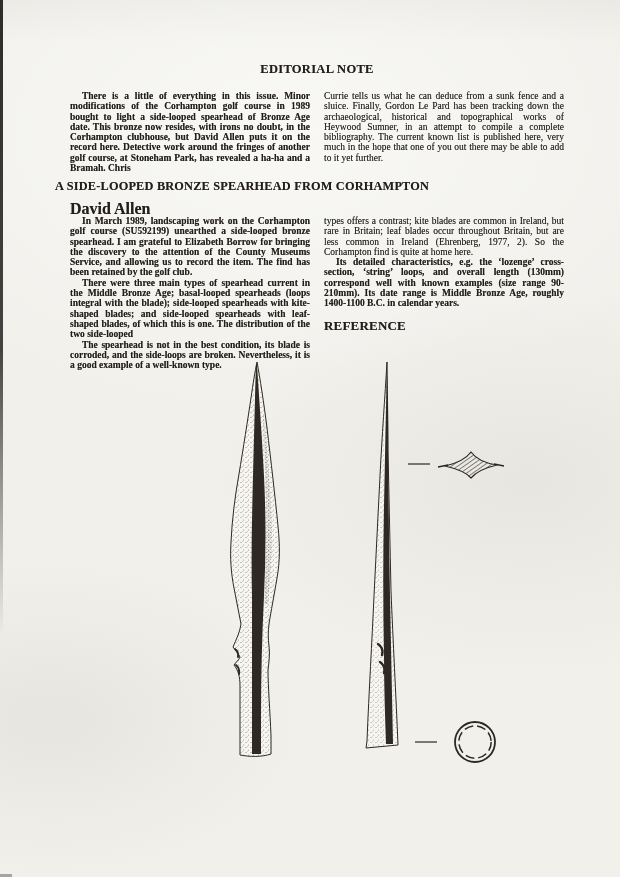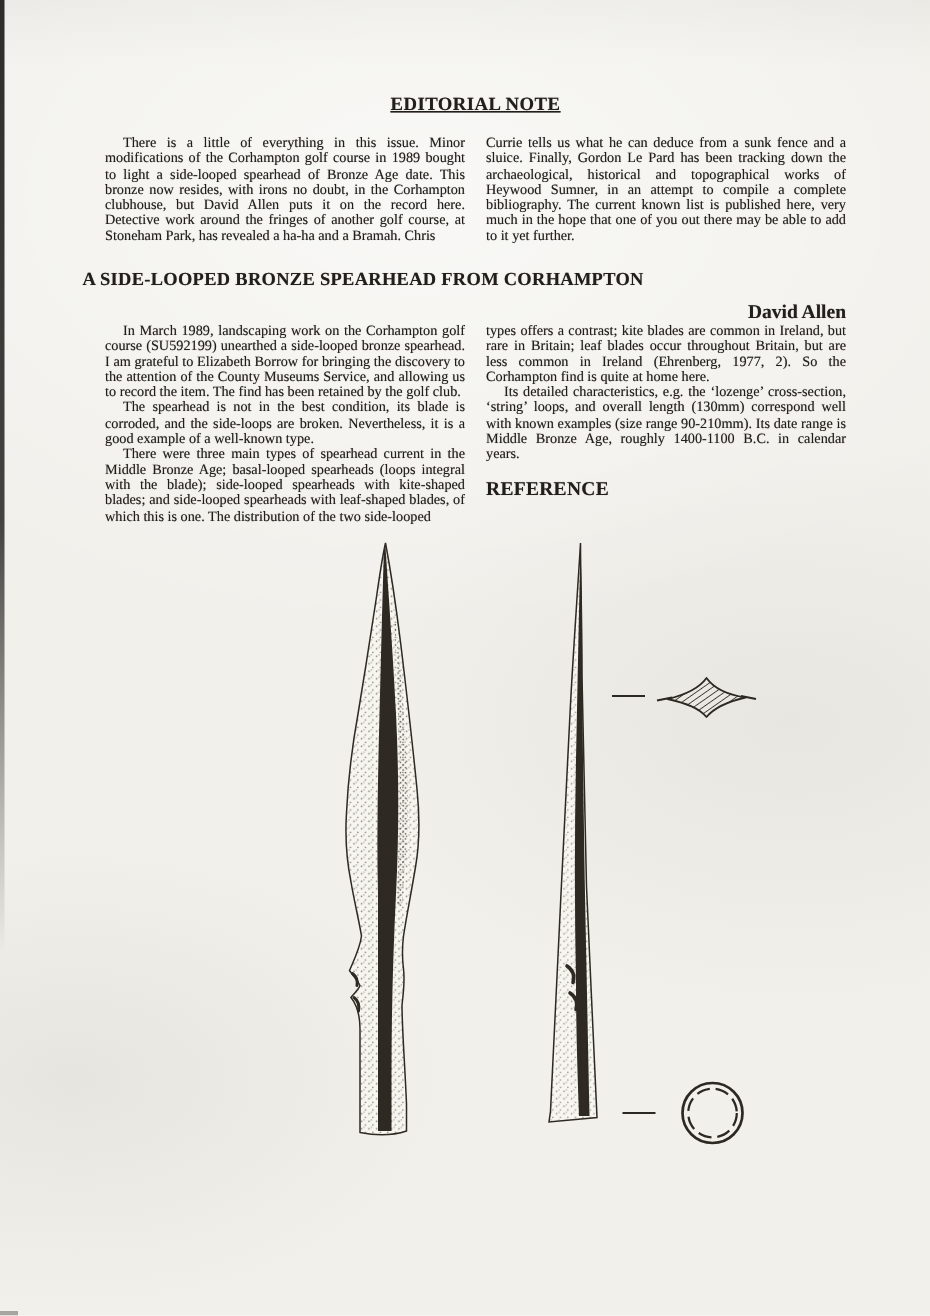--- a/index.html
+++ b/index.html
@@ -21,37 +21,37 @@
   .scan-edge {
     position:absolute; left:0; top:0; width:3px; height:635px;
     background:linear-gradient(to bottom, #2d2c2a 0%, #454341 55%, rgba(90,88,85,0) 100%);
   }
   .corner-mark { position:absolute; left:0; bottom:0; width:12px; height:3px; background:#6a6762; opacity:.55; }
 
   .txt { text-shadow:0 0 0.5px rgba(45,40,35,0.55); }
 
   .ed-heading {
     position:absolute; top:62px; left:70px; width:494px; margin:0;
-    text-align:center; font-size:12.5px; font-weight:bold; letter-spacing:0.3px;text-decoration:underline;
+    text-align:center; font-size:12.5px; font-weight:bold; letter-spacing:0.3px;
   }
   .cols { display:flex; gap:14px; }
   .col { width:240px; }
   .paper p { margin:0; font-size:9.5px; line-height:10.3px; text-align:justify; }
-  .indent { text-indent:12px; }
+  .indent { text-indent:12px;font-weight:bold; }
 
   .ed-cols  { position:absolute; top:91px;  left:70px; width:494px; }
   .art-cols { position:absolute; top:216px; left:70px; width:494px; }
 
   .art-title {
     position:absolute; top:179px; left:55px; width:514px; margin:0;
     text-align:left; font-size:12.3px; font-weight:bold; letter-spacing:0.2px;
   }
   .art-author {
     position:absolute; top:200px; left:70px; width:494px;
-    text-align:right; font-size:13px; font-weight:bold;
+    text-align:left; font-size:16px; font-weight:bold;
   }
 
   .ref-heading { margin:9px 0 0 0; font-size:13px; font-weight:bold; letter-spacing:0.2px; }
   .ref { margin-top:1px; }
 
   .figure-svg { position:absolute; top:356px; left:200px; width:310px; height:410px; }
 
   .caption {
     position:absolute; top:764px; left:78px; width:494px;
     text-align:center; font-size:9.8px; line-height:12px;
@@ -75,22 +75,22 @@
     <p class="col indent txt">There is a little of everything in this issue. Minor modifications of the Corhampton golf course in 1989 bought to light a side-looped spearhead of Bronze Age date. This bronze now resides, with irons no doubt, in the Corhampton clubhouse, but David Allen puts it on the record here. Detective work around the fringes of another golf course, at Stoneham Park, has revealed a ha-ha and a Bramah. Chris</p>
     <p class="col txt">Currie tells us what he can deduce from a sunk fence and a sluice. Finally, Gordon Le Pard has been tracking down the archaeological, historical and topographical works of Heywood Sumner, in an attempt to compile a complete bibliography. The current known list is published here, very much in the hope that one of you out there may be able to add to it yet further.</p>
   </div>
 
   <h2 class="art-title txt">A SIDE-LOOPED BRONZE SPEARHEAD FROM CORHAMPTON</h2>
   <div class="art-author txt">David Allen</div>
 
   <div class="cols art-cols">
     <div class="col">
       <p class="indent txt">In March 1989, landscaping work on the Corhampton golf course (SU592199) unearthed a side-looped bronze spearhead. I am grateful to Elizabeth Borrow for bringing the discovery to the attention of the County Museums Service, and allowing us to record the item. The find has been retained by the golf club.</p>
+      <p class="indent txt">There were three main types of spearhead current in the Middle Bronze Age; basal-looped spearheads (loops integral with the blade); side-looped spearheads with kite-shaped blades; and side-looped spearheads with leaf-shaped blades, of which this is one. The distribution of the two side-looped</p>
       <p class="indent txt">The spearhead is not in the best condition, its blade is corroded, and the side-loops are broken. Nevertheless, it is a good example of a well-known type.</p>
-      <p class="indent txt">There were three main types of spearhead current in the Middle Bronze Age; basal-looped spearheads (loops integral with the blade); side-looped spearheads with kite-shaped blades; and side-looped spearheads with leaf-shaped blades, of which this is one. The distribution of the two side-looped</p>
     </div>
     <div class="col">
       <p class="txt">types offers a contrast; kite blades are common in Ireland, but rare in Britain; leaf blades occur throughout Britain, but are less common in Ireland (Ehrenberg, 1977, 2). So the Corhampton find is quite at home here.</p>
       <p class="indent txt">Its detailed characteristics, e.g. the ‘lozenge’ cross-section, ‘string’ loops, and overall length (130mm) correspond well with known examples (size range 90-210mm). Its date range is Middle Bronze Age, roughly 1400-1100 B.C. in calendar years.</p>
       <h3 class="ref-heading txt">REFERENCE</h3>
     </div>
   </div>
 
   <svg class="figure-svg" viewBox="0 0 310 410" aria-hidden="true">
     <defs>

